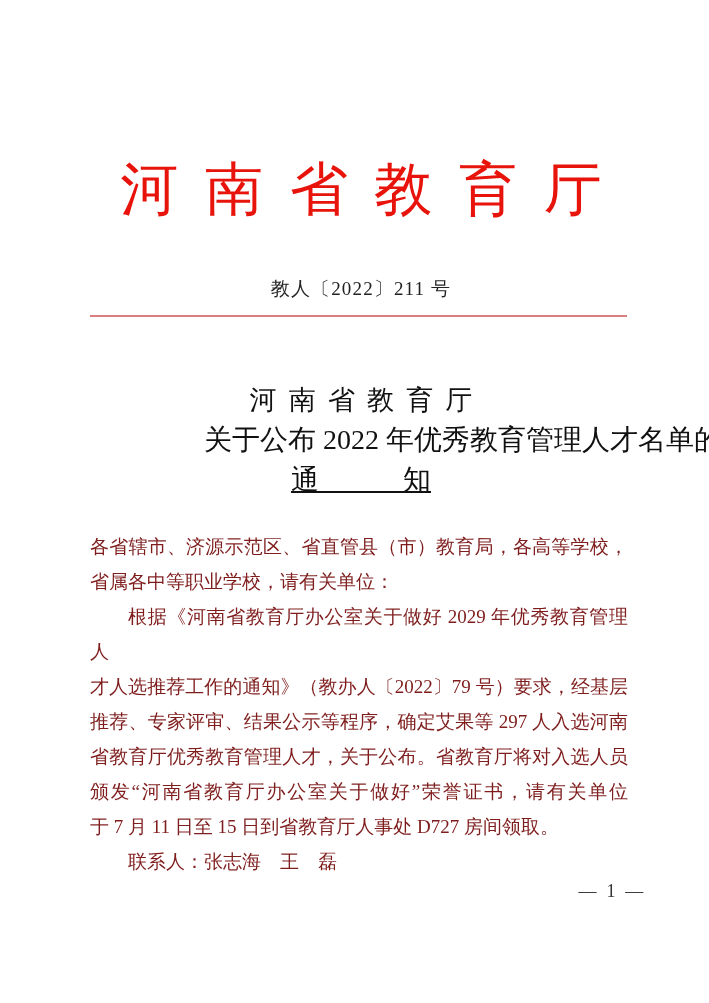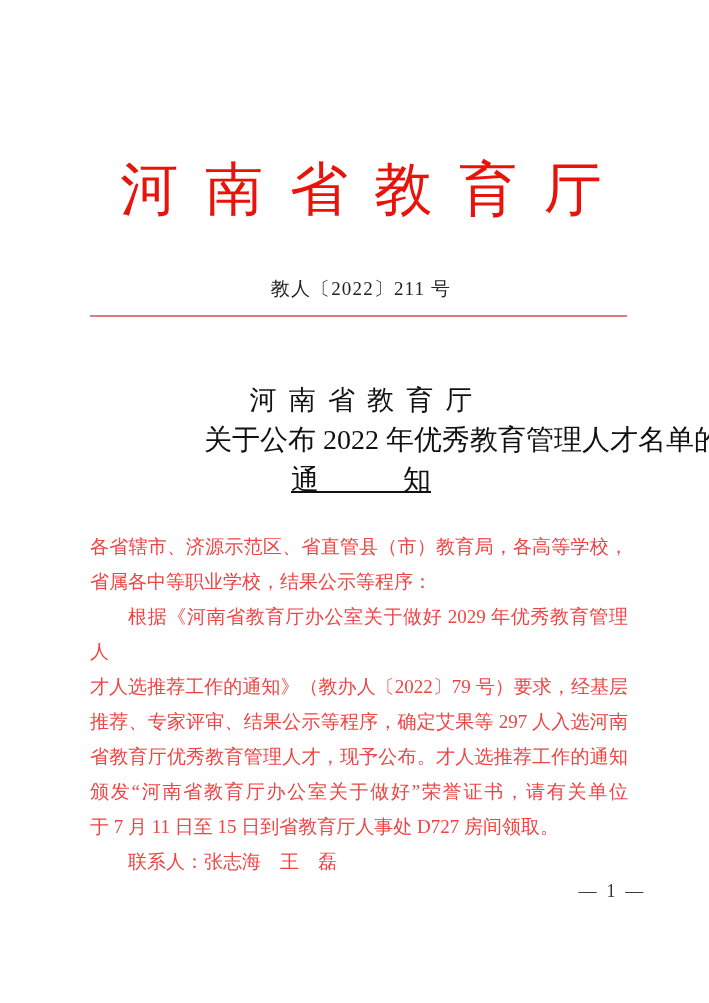--- a/index.html
+++ b/index.html
@@ -86,21 +86,21 @@
     white-space: nowrap;
     text-decoration: underline;
   }
   .body-block {
     position: absolute;
     top: 529px;
     left: 90px;
     width: 538px;
     font-size: 19px;
     line-height: 35px;
-    color: #ef4444;
+    color: #7f1d1d;
   }
   .body-block .line {
     min-height: 35px;
   }
   .body-block .stretch {
     text-align: justify;
     text-align-last: justify;
   }
   .body-block .indent {
     text-indent: 38px;
@@ -128,25 +128,25 @@
   <div class="red-rule"></div>
 
   <div class="doc-title">
     <div class="t1">河南省教育厅</div>
     <div class="t2">关于公布 2022 年优秀教育管理人才名单的</div>
     <div class="t3">通　　　知</div>
   </div>
 
   <div class="body-block">
     <div class="line stretch">各省辖市、济源示范区、省直管县（市）教育局，各高等学校，</div>
-    <div class="line">省属各中等职业学校，结果公示等程序：</div>
+    <div class="line">省属各中等职业学校，请有关单位：</div>
     <div class="line stretch indent">根据《河南省教育厅办公室关于做好 2029 年优秀教育管理人</div>
     <div class="line stretch">才人选推荐工作的通知》（教办人〔2022〕79 号）要求，经基层</div>
     <div class="line stretch">推荐、专家评审、结果公示等程序，确定艾果等 297 人入选河南</div>
-    <div class="line stretch">省教育厅优秀教育管理人才，现予公布。才人选推荐工作的通知</div>
+    <div class="line stretch">省教育厅优秀教育管理人才，关于公布。省教育厅将对入选人员</div>
     <div class="line stretch">颁发“河南省教育厅办公室关于做好”荣誉证书，请有关单位</div>
     <div class="line">于 7 月 11 日至 15 日到省教育厅人事处 D727 房间领取。</div>
     <div class="line indent">联系人：张志海　王　磊</div>
   </div>
 
   <div class="page-number">— 1 —</div>
 
 </div>
 
 </body></html>

